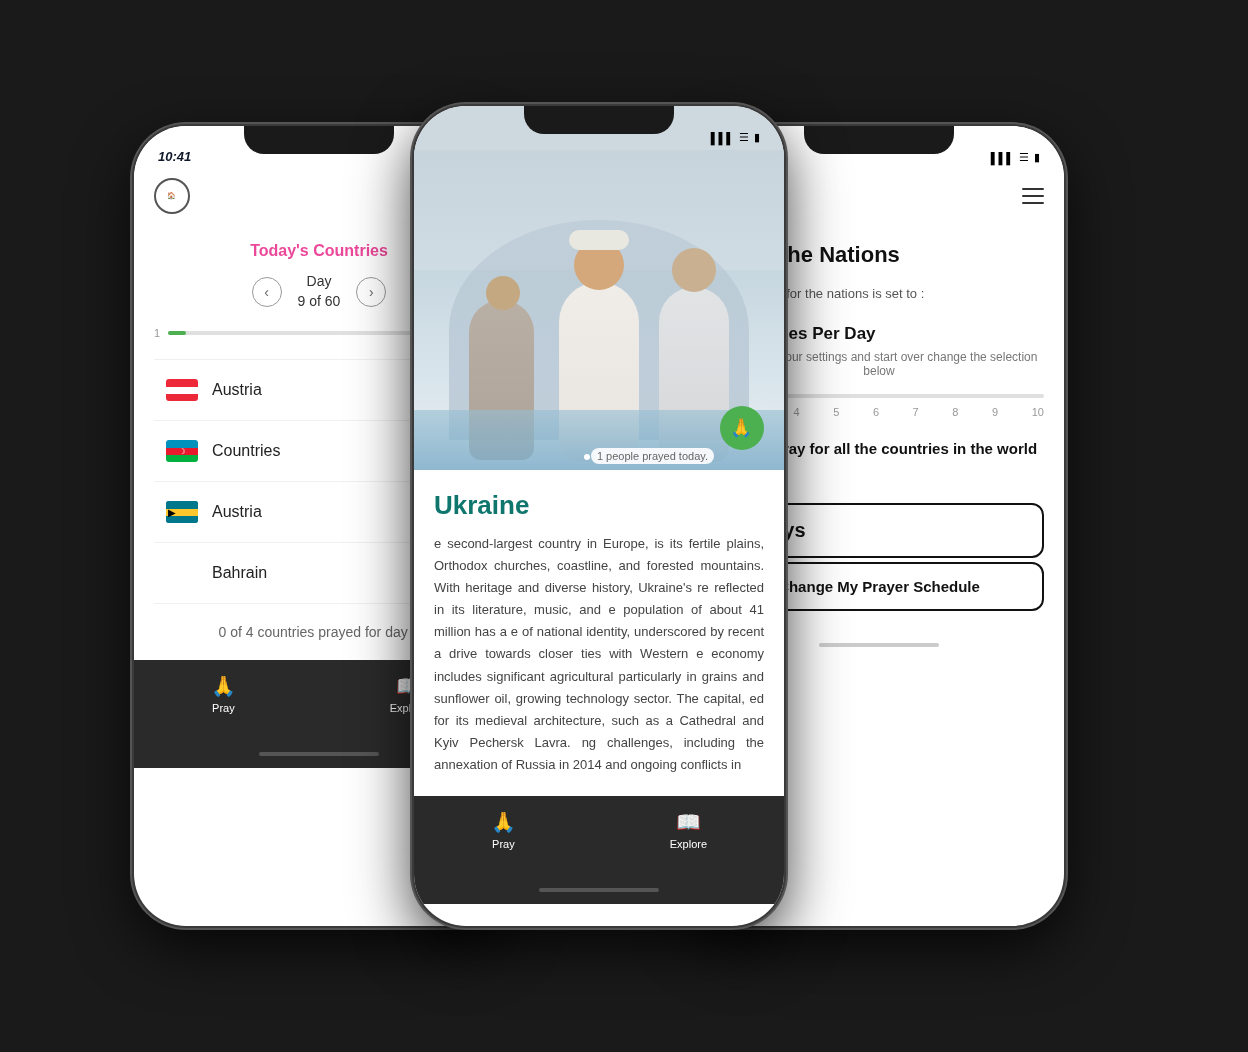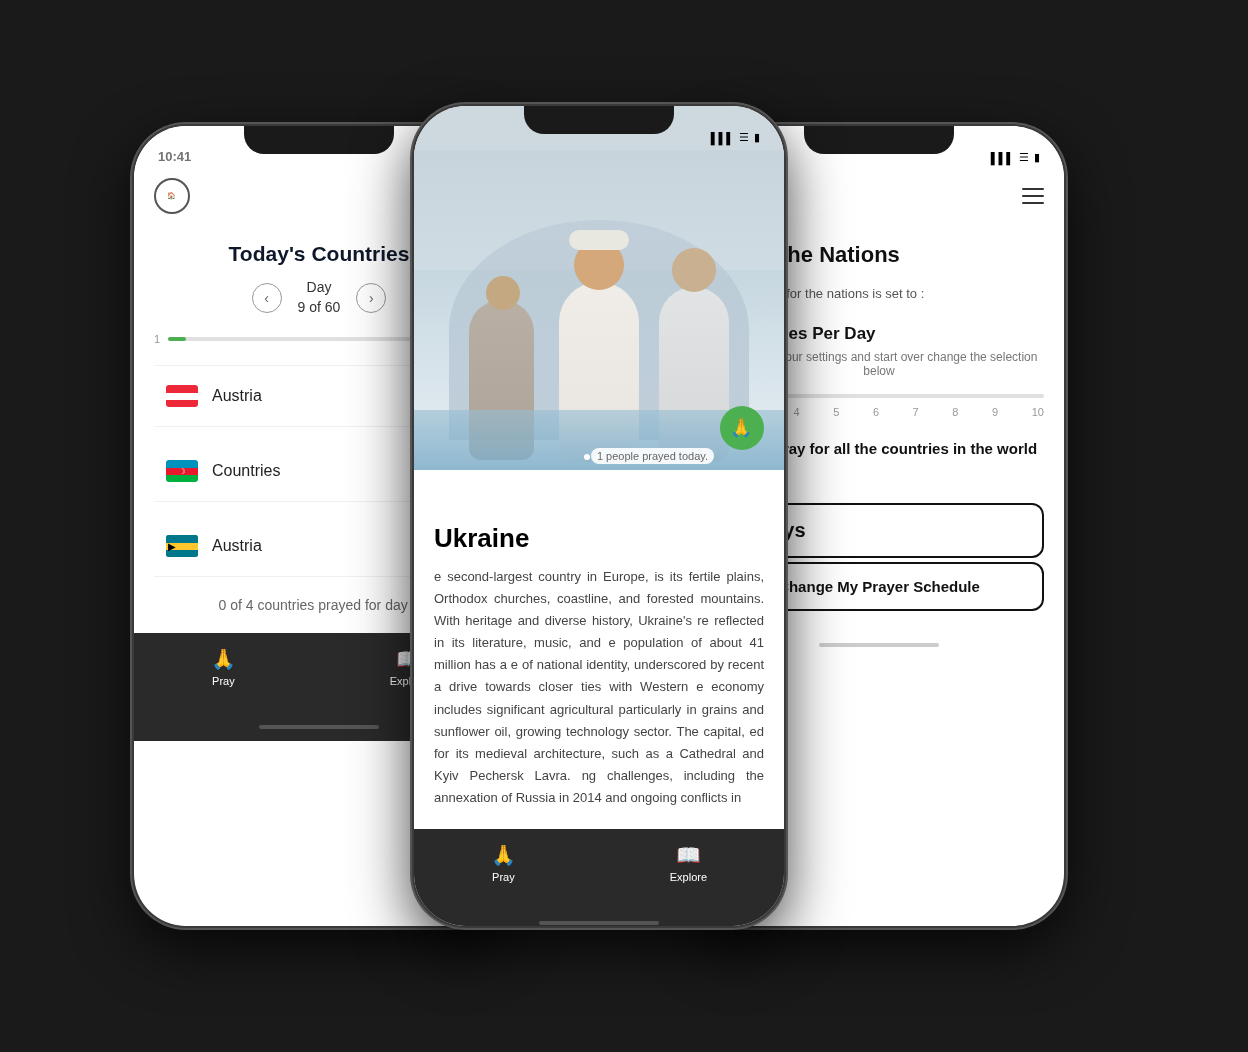--- a/index.html
+++ b/index.html
@@ -63,21 +63,22 @@
       align-items: flex-end;
       justify-content: space-between;
       padding: 0 24px 6px;
       position: relative;
       z-index: 5;
     }
 
     .status-time {
       font-size: 13px;
       font-weight: 600;
-      color: #737373;
+      color: #0f172a;
+      font-style: italic;
     }
 
     .status-icons {
       display: flex;
       align-items: center;
       gap: 5px;
       font-size: 11px;
       color: #000;
     }
 
@@ -163,23 +164,23 @@
 
     
     .screen-1 {
       background: #fff;
       flex: 1;
       padding: 20px 20px 0;
     }
 
     .today-title {
       text-align: center;
-      font-size: 21px;
+      font-size: 16px;
       font-weight: 700;
-      color: #0f172a;
+      color: #ec4899;
       margin-bottom: 12px;
     }
 
     .day-nav {
       display: flex;
       align-items: center;
       justify-content: center;
       gap: 16px;
       margin-bottom: 16px;
     }
@@ -227,21 +228,21 @@
     .progress-fill {
       height: 100%;
       background: #4caf50;
       border-radius: 2px;
     }
 
     
     .country-list {
       display: flex;
       flex-direction: column;
-      gap: 14px;
+      gap: 0;
     }
 
     .country-item {
       display: flex;
       align-items: center;
       padding: 14px 12px;
       border-bottom: 1px solid #f0f0f0;
       gap: 14px;
       cursor: pointer;
     }
@@ -393,23 +394,22 @@
     }
 
     .ukraine-content {
       padding: 20px;
       background: #fff;
     }
 
     .ukraine-title {
       font-size: 26px;
       font-weight: 700;
-      color: #000000;
+      color: #0f766e;
       margin-bottom: 12px;
-      margin-top: 33px;
     }
 
     .ukraine-text {
       font-size: 13px;
       color: #444;
       line-height: 1.7;
       text-align: justify;
     }
 
     
@@ -612,20 +612,28 @@
             <div class="flag" style="background:#00778b;position:relative;display:flex;flex-direction:column">
               <div style="flex:1;background:#00778b"></div>
               <div style="flex:1;background:#ffc72c"></div>
               <div style="flex:1;background:#00778b"></div>
               <span style="position:absolute;left:2px;top:50%;transform:translateY(-50%);font-size:10px;color:#000">▶</span>
             </div>
             <span class="country-name">Austria</span>
             <div class="pray-icon">🙏</div>
           </div>
 
+          <div class="country-item">
+            <div class="flag flag-bahrain">
+              <div class="left-red"></div>
+              <div class="right-white"></div>
+            </div>
+            <span class="country-name">Bahrain</span>
+            <div class="pray-icon">🙏</div>
+          </div>
         </div>
 
         <div class="progress-summary">0 of 4 countries prayed for day 4</div>
       </div>
 
       <div class="bottom-nav">
         <div class="bottom-nav-item">
           <span class="nav-icon">🙏</span>
           <span class="bottom-nav-label">Pray</span>
         </div>

